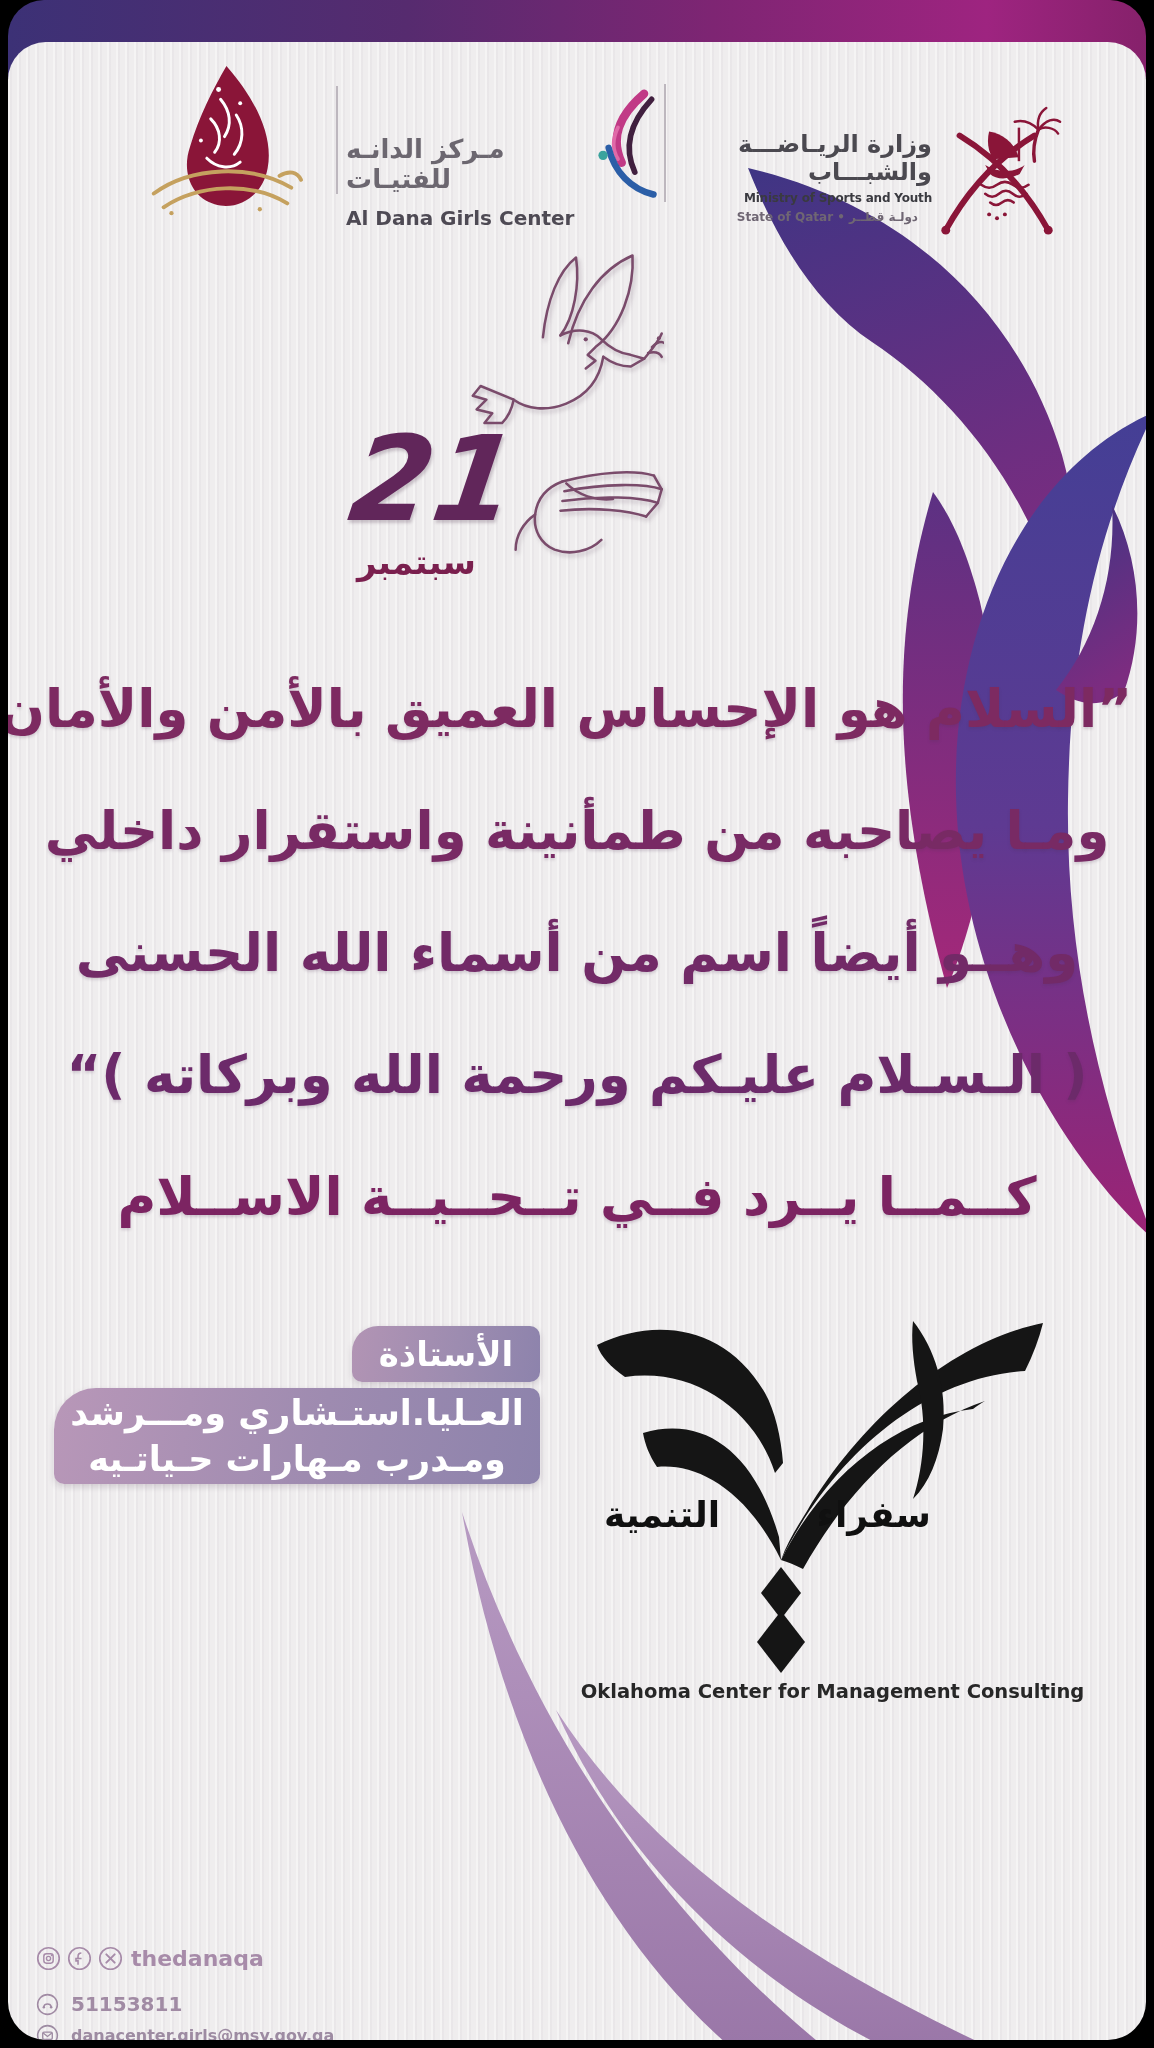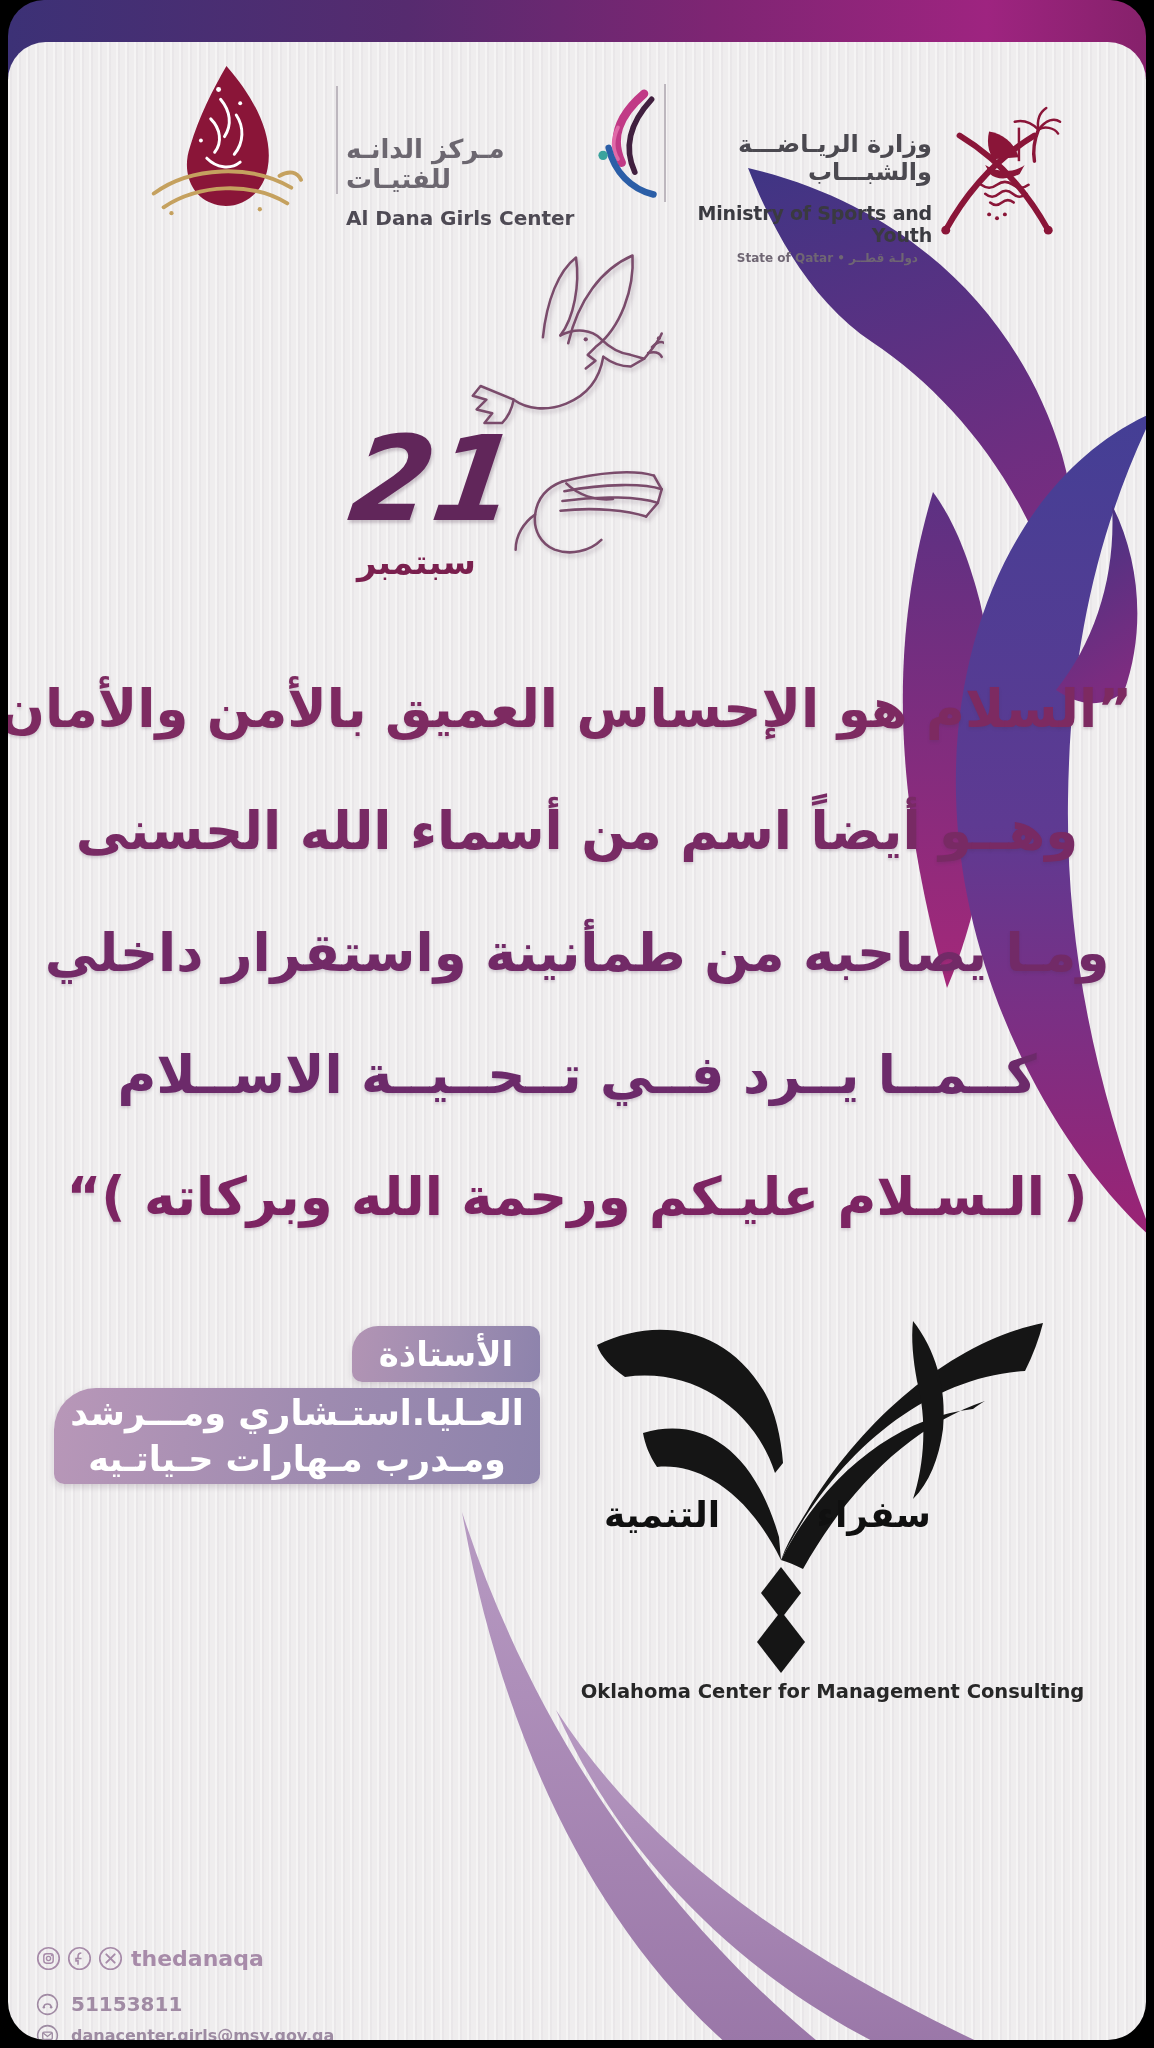--- a/index.html
+++ b/index.html
@@ -26,21 +26,21 @@
   }
   .layer { position:absolute; left:-8px; top:-42px; width:1154px; height:2048px; }
 
   
   .vdiv { width:2px; background:#bdb7be; }
   .aldana-block { left:346px; top:134px; width:240px; text-align:left; }
   .aldana-ar { font-size:26px; font-weight:700; color:#6c6770; letter-spacing:0; }
   .aldana-en { font-size:20px; font-weight:700; color:#4e4a54; margin-top:12px; }
   .ministry-block { left:662px; top:130px; width:270px; text-align:right; }
   .ministry-ar { font-size:24px; font-weight:700; color:#4b4950; }
-  .ministry-en { font-size:19px; font-weight:700; color:#3a3a40; margin-top:16px; letter-spacing:-0.2px; }
+  .ministry-en { font-size:12px; font-weight:700; color:#3a3a40; margin-top:5px; letter-spacing:-0.2px; }
   .ministry-state { font-size:12px; font-weight:700; color:#6f6673; margin-top:5px; padding-right:14px; }
 
   
   .num21 {
     left:352px; top:420px; width:160px; text-align:center;
     font-size:118px; font-weight:700; font-style:italic; color:#61265a;
     transform:skewX(-8deg); line-height:1;
     text-shadow:2px 3px 3px rgba(60,30,60,.22);
   }
   .month { left:360px; top:542px; width:116px; text-align:center;
@@ -218,24 +218,24 @@
       </g>
       <circle cx="136" cy="104" r="2.2" fill="#7a4b6b"></circle>
       <circle cx="211" cy="103" r="2" fill="#7a4b6b"></circle>
     </svg>
 
     <div class="abs num21">21</div>
     <div class="abs month ar">سبتمبر</div>
 
     <div class="abs quote ar">
       <div class="qline">”السلام هو الإحساس العميق بالأمن والأمان</div>
+      <div class="qline">ومـا يصاحبه من طمأنينة واستقرار داخلي</div>
       <div class="qline">وهــو أيضاً اسم من أسماء الله الحسنى</div>
-      <div class="qline">ومـا يصاحبه من طمأنينة واستقرار داخلي</div>
+      <div class="qline">( الـسـلام عليـكم ورحمة الله وبركاته )“</div>
       <div class="qline">كــمــا يــرد فــي تــحــيــة الاســلام</div>
-      <div class="qline">( الـسـلام عليـكم ورحمة الله وبركاته )“</div>
     </div>
 
     <div class="abs badge badge-title ar">الأستاذة</div>
     <div class="abs badge badge-main ar">
       <div>العـليا.استـشاري ومـــرشد</div>
       <div>ومـدرب مـهارات حـياتـيه</div>
     </div>
 
     <svg class="abs" style="left:595px;top:1315px;" width="465" height="360" viewBox="0 0 465 360">
       <g fill="#151515">

